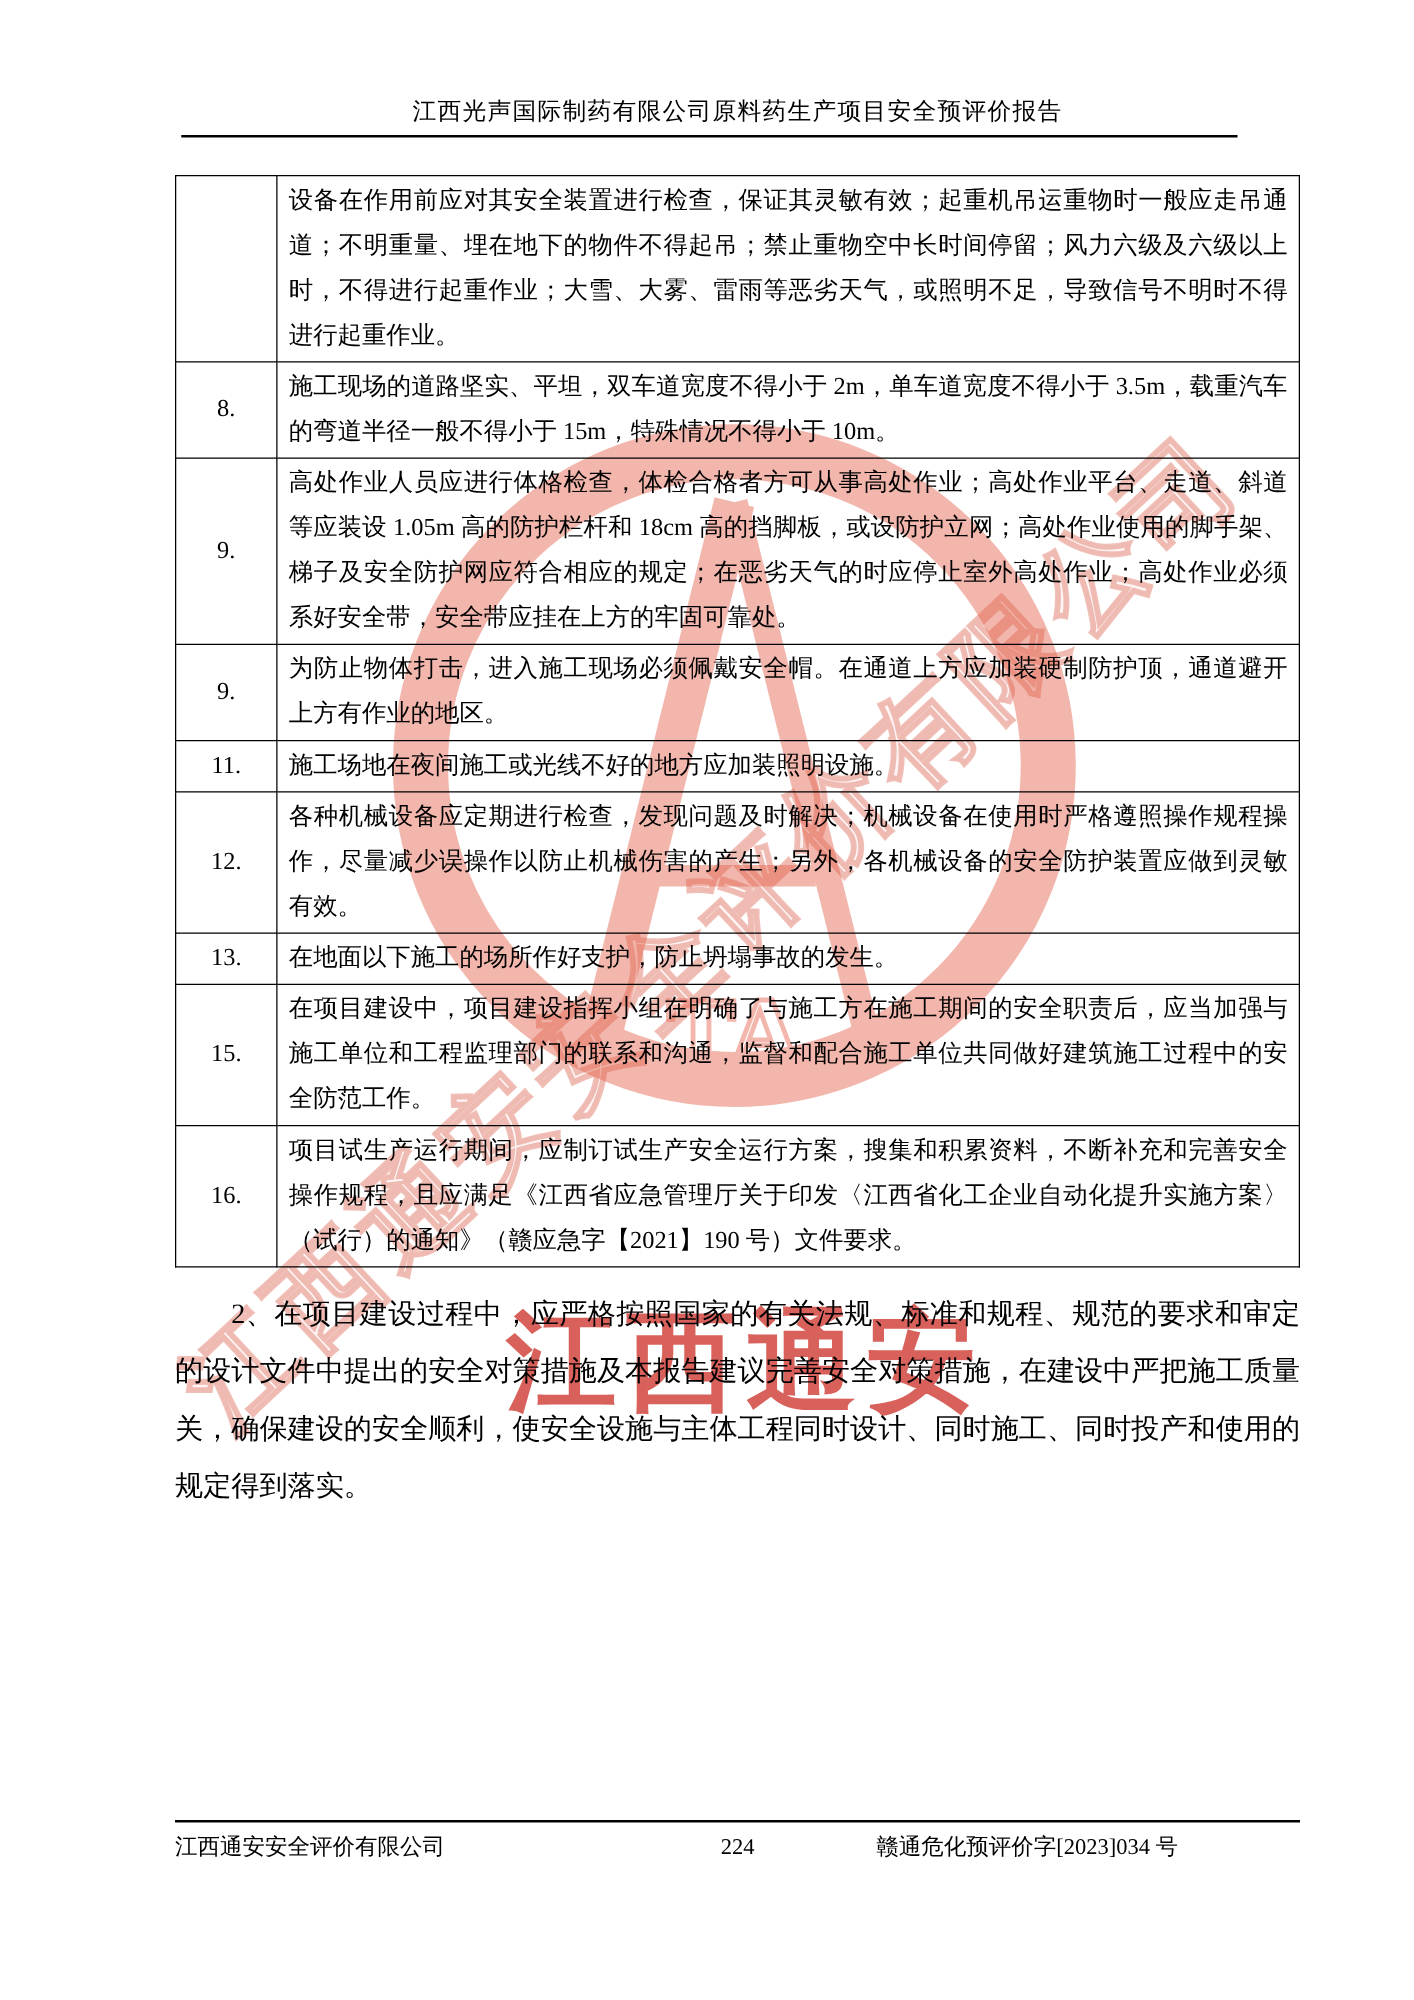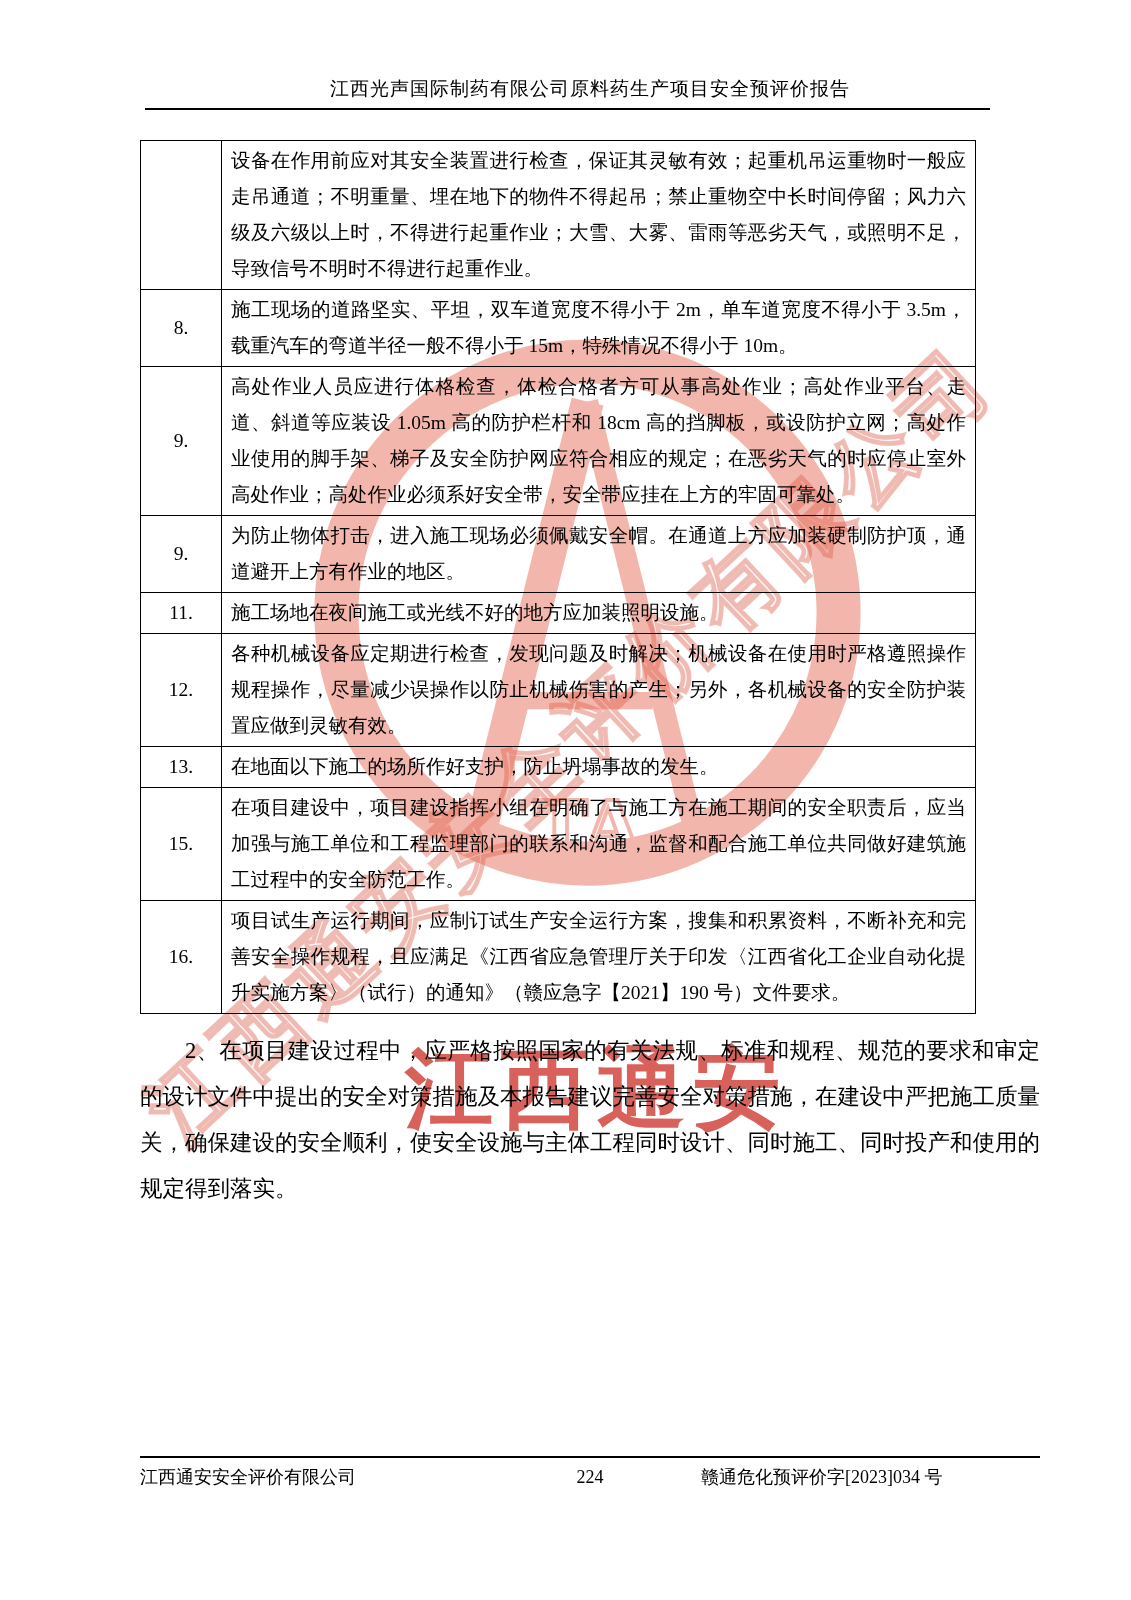--- a/index.html
+++ b/index.html
@@ -42,21 +42,21 @@
   .header-title {
     text-align:center;
     font-size:19px;
     letter-spacing:1px;
     margin:0 0 6px 0;
   }
   .header-rule { height:2px; background:#000; width:845px; margin-left:5px; }
 
   table.req {
     border-collapse:collapse;
-    width:836px;
+    width:900px;
     margin-top:30px;
     font-size:19.5px;
     line-height:36px;
     table-layout:fixed;
   }
   table.req td { border:1.6px solid #000; padding:2px 9px; }
   td.num { width:62px; text-align:center; vertical-align:middle; }
   td.txt { text-align:justify; }
 
   .section-heading {

